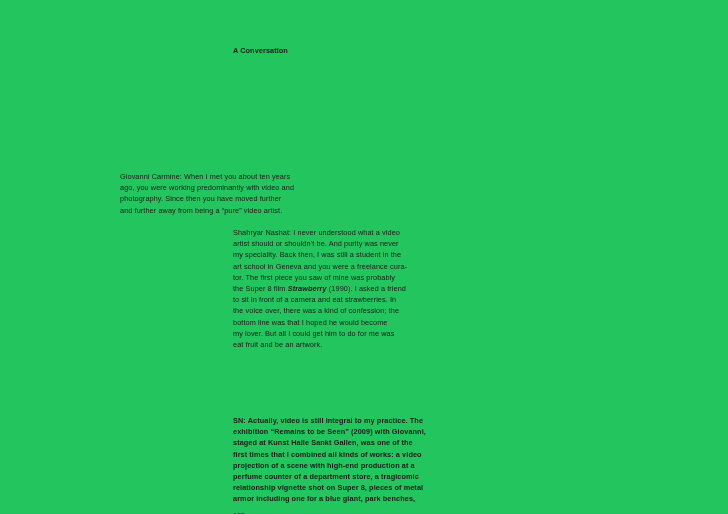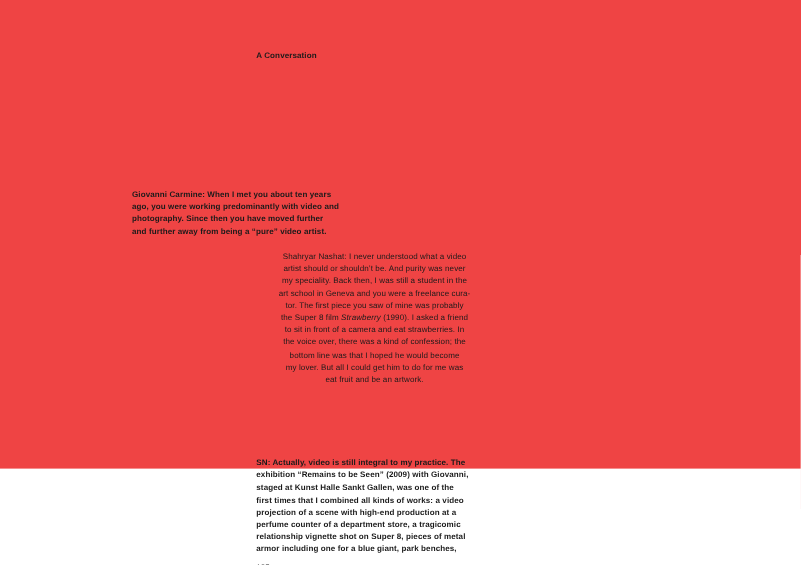--- a/index.html
+++ b/index.html
@@ -13,53 +13,53 @@
     font-family: "Liberation Sans", sans-serif;
     color: #111111;
     position: relative;
     overflow: hidden;
   }
   .page {
     position: absolute;
     left: 0;
     top: 0;
     width: 728px;
-    height: 426px;
-    background: #ef4444;
+    height: 514px;
+    background: #22c55e;
   }
   .block {
     position: absolute;
     font-size: 7.3px;
     line-height: 11.2px;
     letter-spacing: 0.09px;
     color: #1a1a1a;
     white-space: pre-line;
   }
   .title {
     font-weight: bold;
   }
   .indent-1 { left: 233px; }
   .indent-2 { left: 272px; }
-  .flush    { left: 120px; font-weight: bold; }
+  .flush    { left: 120px; }
 
   #title-block      { top: 45px; width: 200px; }
   #byline-block     { top: 61px; width: 200px; }
   #para-gc          { top: 171px; width: 240px; }
-  #para-sn1         { top: 227px; width: 215px; text-align: center; }
+  #para-sn1         { top: 227px; width: 215px; }
   #para-kr          { top: 379px; width: 195px; }
   #para-sn2         { top: 415px; width: 215px; font-weight: bold; }
 
   .pg {
     position: absolute;
     font-size: 7.3px;
     line-height: 11.2px;
     color: #1a1a1a;
     top: 510px;
   }
-  em { font-style: italic; }
+  em { font-style: italic; font-weight: bold; }
 </style>
 </head>
 <body>
 
 <div class="page">
 
   <div class="block title indent-1" id="title-block">A Conversation</div>
 
 
   <div class="block flush" id="para-gc">Giovanni Carmine: When I met you about ten years

